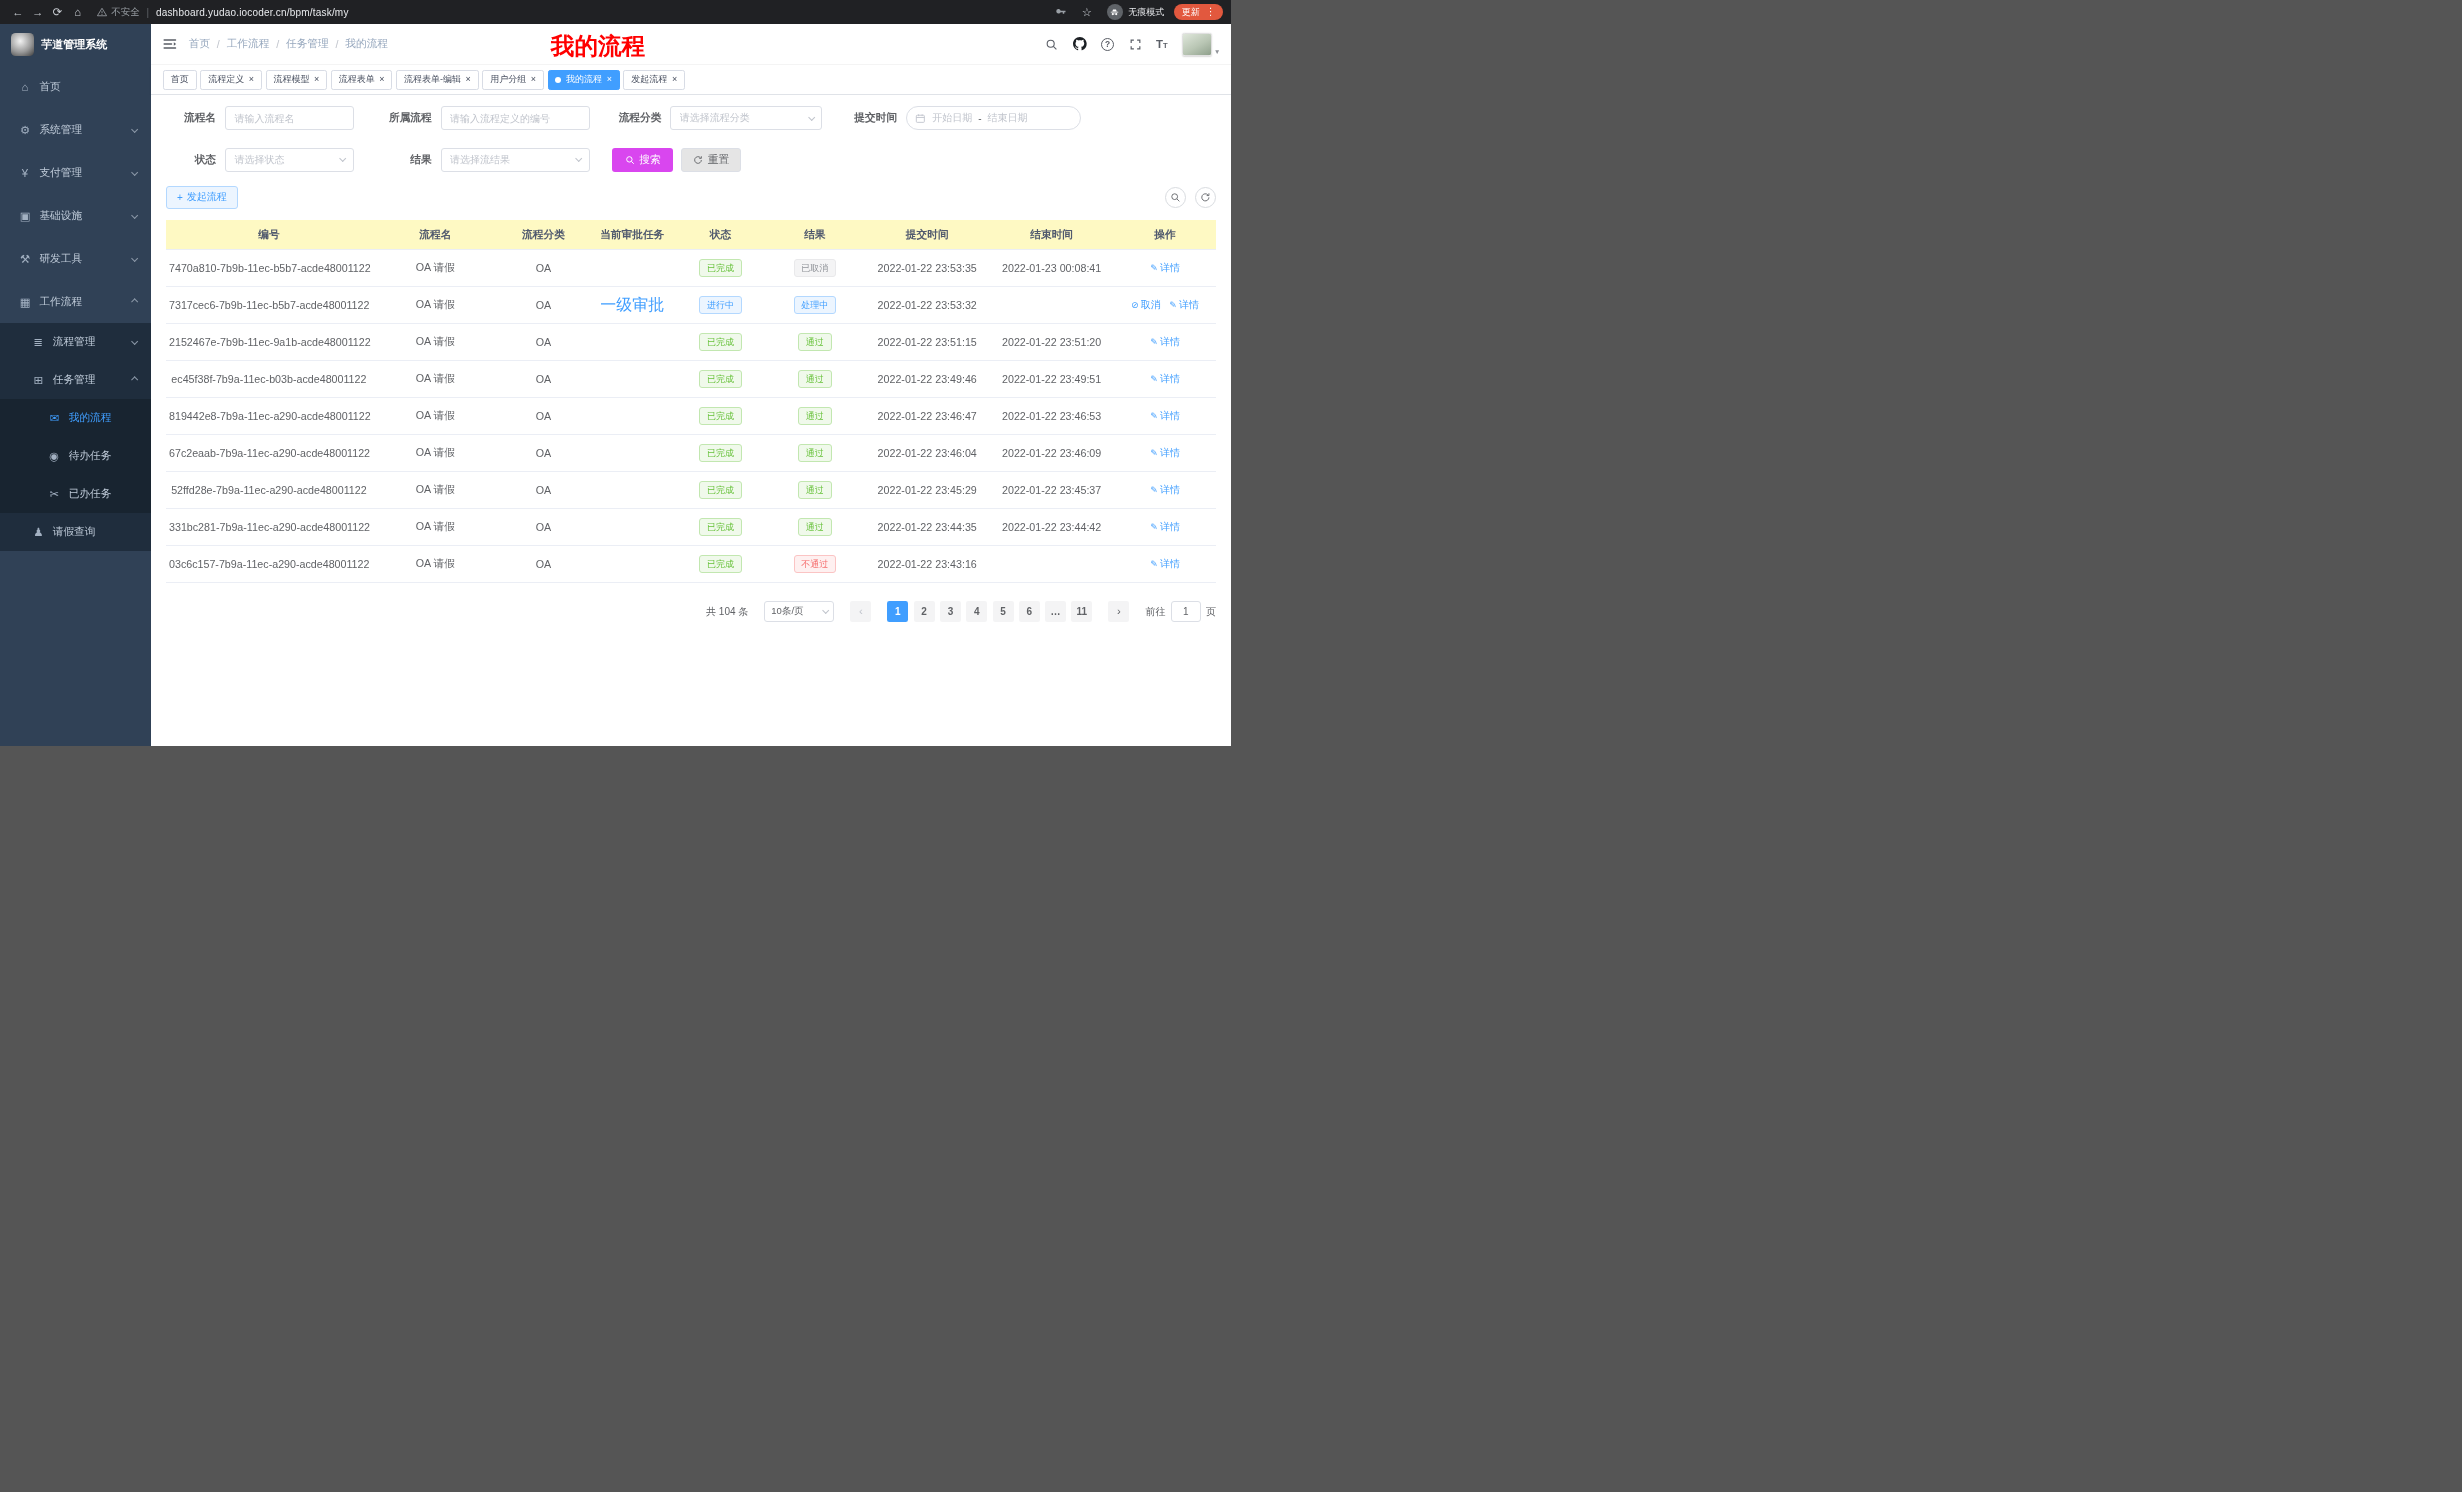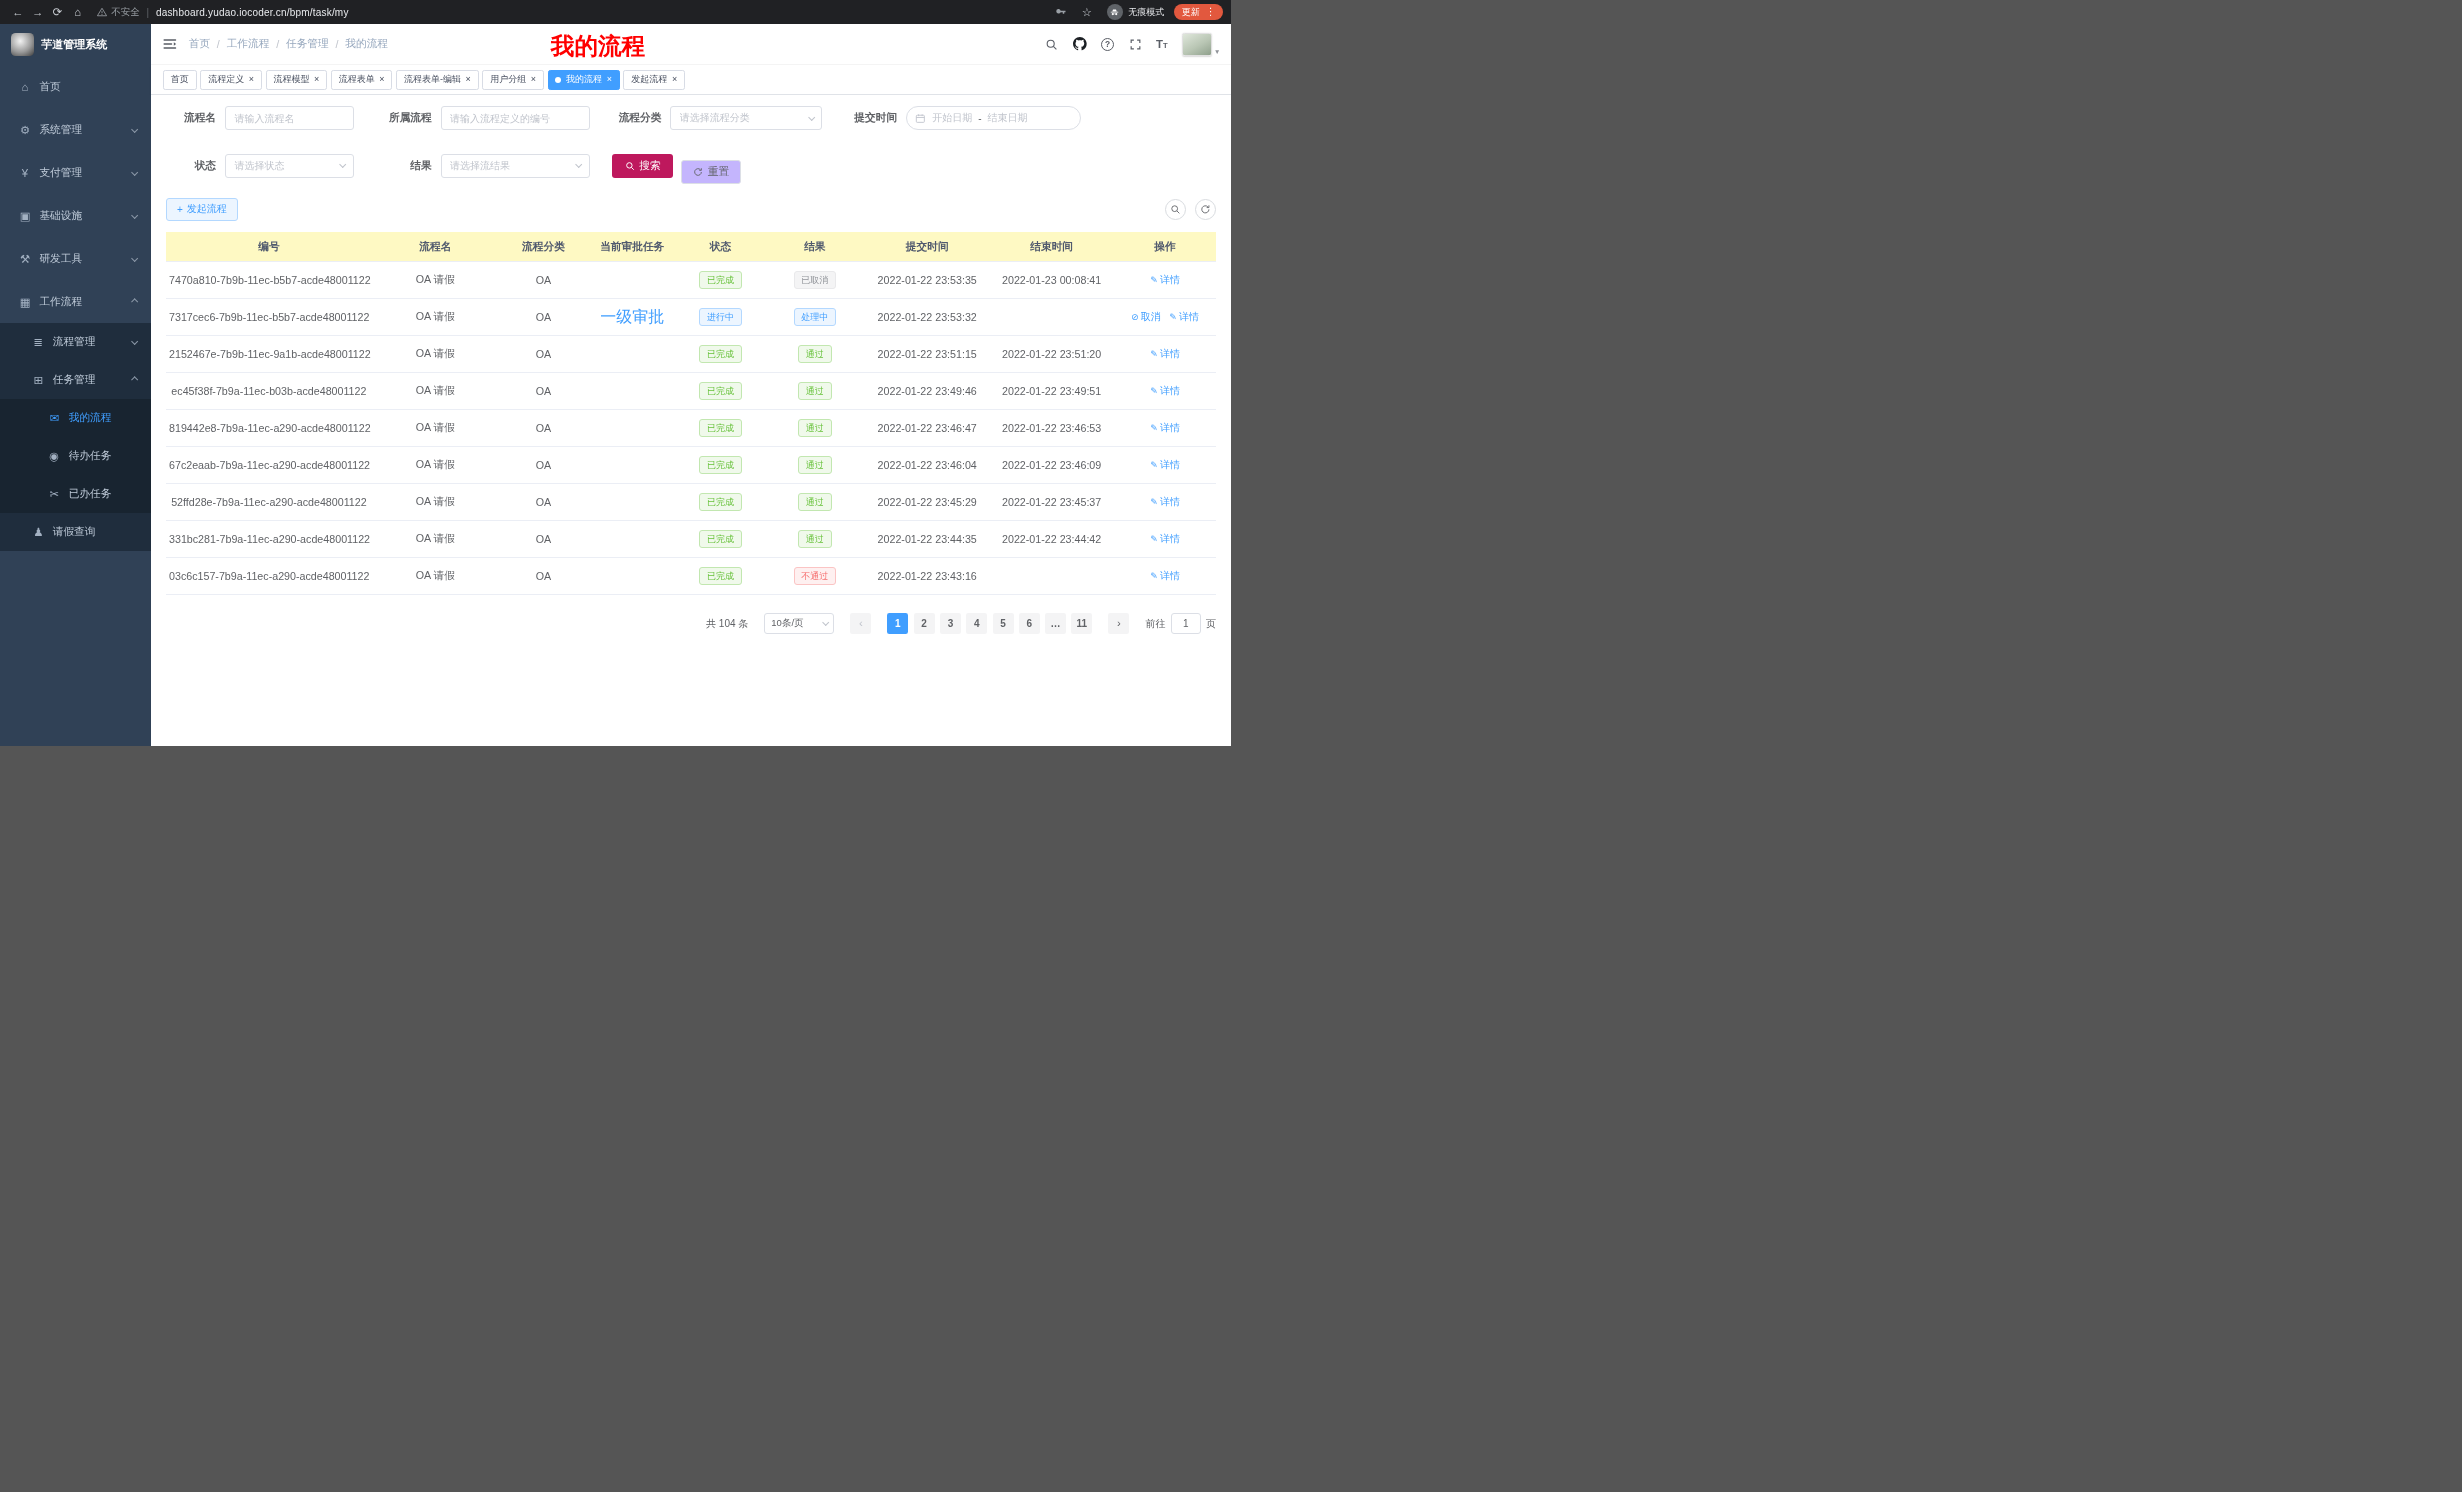--- a/index.html
+++ b/index.html
@@ -71,22 +71,22 @@
   .ctl{height:24px;border:0.8px solid #dcdfe6;border-radius:3px;display:flex;align-items:center;padding:0 8.4px;font-size:10px;background:#fff;}
   .ctl input{border:none;outline:none;width:100%;font-size:10px;color:#606266;font-family:inherit;background:transparent;}
   .ctl input::placeholder{color:#c0c4cc;}
   .c170{width:129px;}.c196{width:149px;}.c200{width:152px;}.c230{width:175px;border-radius:12px;}
   .select .ph{color:#c0c4cc;flex:1;white-space:nowrap;overflow:hidden;}
   .sel-caret{width:5.3px;height:5.3px;border-right:1.1px solid #c0c4cc;border-bottom:1.1px solid #c0c4cc;transform:rotate(45deg) translateY(-1.5px);margin-left:4.6px;flex-shrink:0;}
   .daterange{gap:6px;}
   .daterange .ph{color:#c0c4cc;white-space:nowrap;}
   .daterange .dsep{color:#606266;}
   .btn{height:24px;border-radius:3px;font-size:10.7px;display:inline-flex;align-items:center;gap:4.6px;padding:0 11.4px;cursor:pointer;border:0.8px solid transparent;white-space:nowrap;}
-  .btn-primary{background:#be185d;color:#fff;margin-left:6px;font-family:Liberation Mono, monospace;}
-  .btn-plain{background:#c4b5fd;border-color:#dcdfe6;color:#606266;margin-left:7.6px;margin-top:12px;}
+  .btn-primary{background:#d946ef;color:#fff;margin-left:6px;font-family:Liberation Mono, monospace;}
+  .btn-plain{background:#e5e5e5;border-color:#dcdfe6;color:#606266;margin-left:7.6px;}
   .toolbar{display:flex;align-items:center;margin-bottom:11.4px;}
   .btn-create{height:23px;background:#ecf5ff;border:0.8px solid #b3d8ff;color:#409eff;font-size:10px;border-radius:3px;display:inline-flex;align-items:center;gap:3.8px;padding:0 10px;cursor:pointer;}
   .toolbar-right{margin-left:auto;display:flex;align-items:center;gap:9px;}
   .circle-btn{width:21px;height:21px;border:0.8px solid #d9dce0;border-radius:50%;background:#fff;display:flex;align-items:center;justify-content:center;cursor:pointer;}
 
   
   table{width:100%;border-collapse:collapse;table-layout:fixed;}
   thead th{background:#fef9c3;height:30px;font-size:10.7px;color:#515a6e;font-weight:700;text-align:center;border-bottom:0.8px solid #ebeef5;padding:0 3px;font-family:Liberation Serif, serif;}
   tbody td{height:37px;text-align:center;font-size:10.7px;color:#606266;border-bottom:0.8px solid #ebeef5;padding:0 3px;overflow:hidden;white-space:nowrap;}
   .tag{display:inline-block;height:18px;line-height:16.7px;padding:0 6.8px;border-radius:3px;font-size:9px;border:0.8px solid transparent;}

